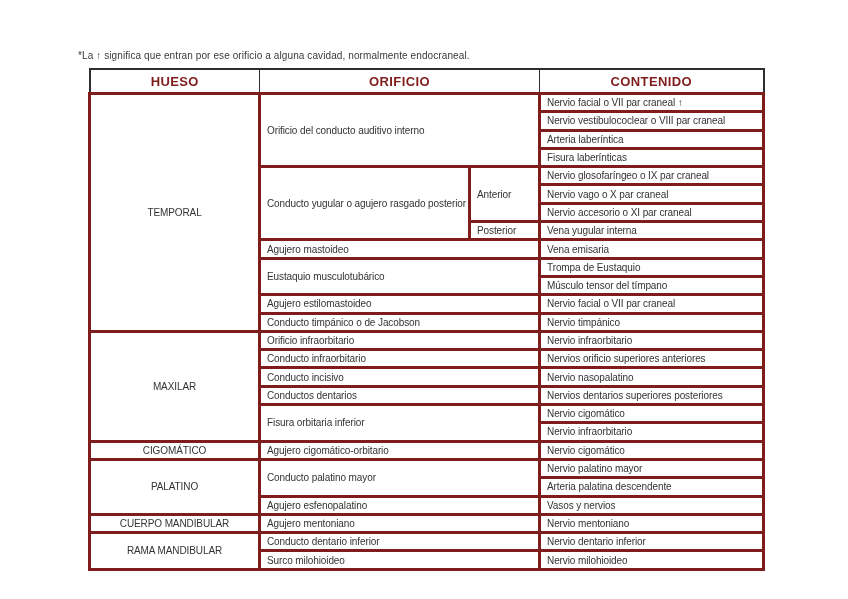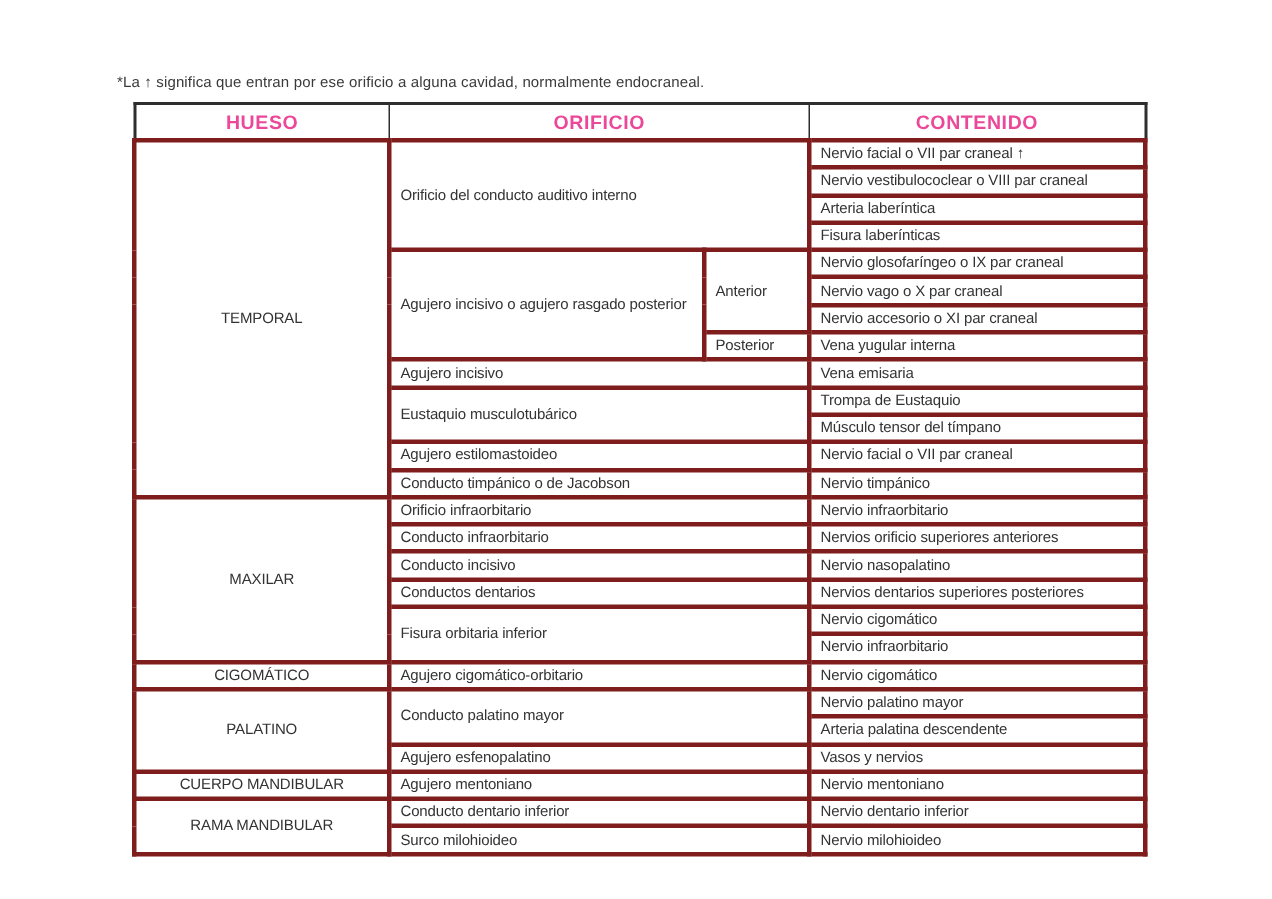--- a/index.html
+++ b/index.html
@@ -31,21 +31,21 @@
     border: 3px solid #7f1d1d;
     overflow: hidden;
     white-space: nowrap;
   }
   table.anatomy thead th {
     height: 20px;
     font-size: 13px;
     font-weight: bold;
     text-align: center;
     letter-spacing: 0.4px;
-    color: #ec4899;
+    color: #7f1d1d;
     border: 1px solid #2e2e2e;
     border-bottom: 2px solid #2e2e2e;
     background: #ffffff;
   }
   table.anatomy tbody td {
     height: 15.3px;
     font-size: 10px;
     letter-spacing: -0.1px;
     padding: 0 6px;
     color: #333333;
@@ -82,36 +82,36 @@
       <tr>
         <td class="contenido">Nervio vestibulococlear o VIII par craneal</td>
       </tr>
       <tr>
         <td class="contenido">Arteria laberíntica</td>
       </tr>
       <tr>
         <td class="contenido">Fisura laberínticas</td>
       </tr>
       <tr>
-        <td class="orificio" rowspan="4">Agujero incisivo o agujero rasgado posterior</td>
+        <td class="orificio" rowspan="4">Conducto yugular o agujero rasgado posterior</td>
         <td class="sub" rowspan="3">Anterior</td>
         <td class="contenido">Nervio glosofaríngeo o IX par craneal</td>
       </tr>
       <tr>
         <td class="contenido">Nervio vago o X par craneal</td>
       </tr>
       <tr>
         <td class="contenido">Nervio accesorio o XI par craneal</td>
       </tr>
       <tr>
         <td class="sub">Posterior</td>
         <td class="contenido">Vena yugular interna</td>
       </tr>
       <tr>
-        <td class="orificio" colspan="2">Agujero incisivo</td>
+        <td class="orificio" colspan="2">Agujero mastoideo</td>
         <td class="contenido">Vena emisaria</td>
       </tr>
       <tr>
         <td class="orificio" rowspan="2" colspan="2">Eustaquio musculotubárico</td>
         <td class="contenido">Trompa de Eustaquio</td>
       </tr>
       <tr>
         <td class="contenido">Músculo tensor del tímpano</td>
       </tr>
       <tr>

